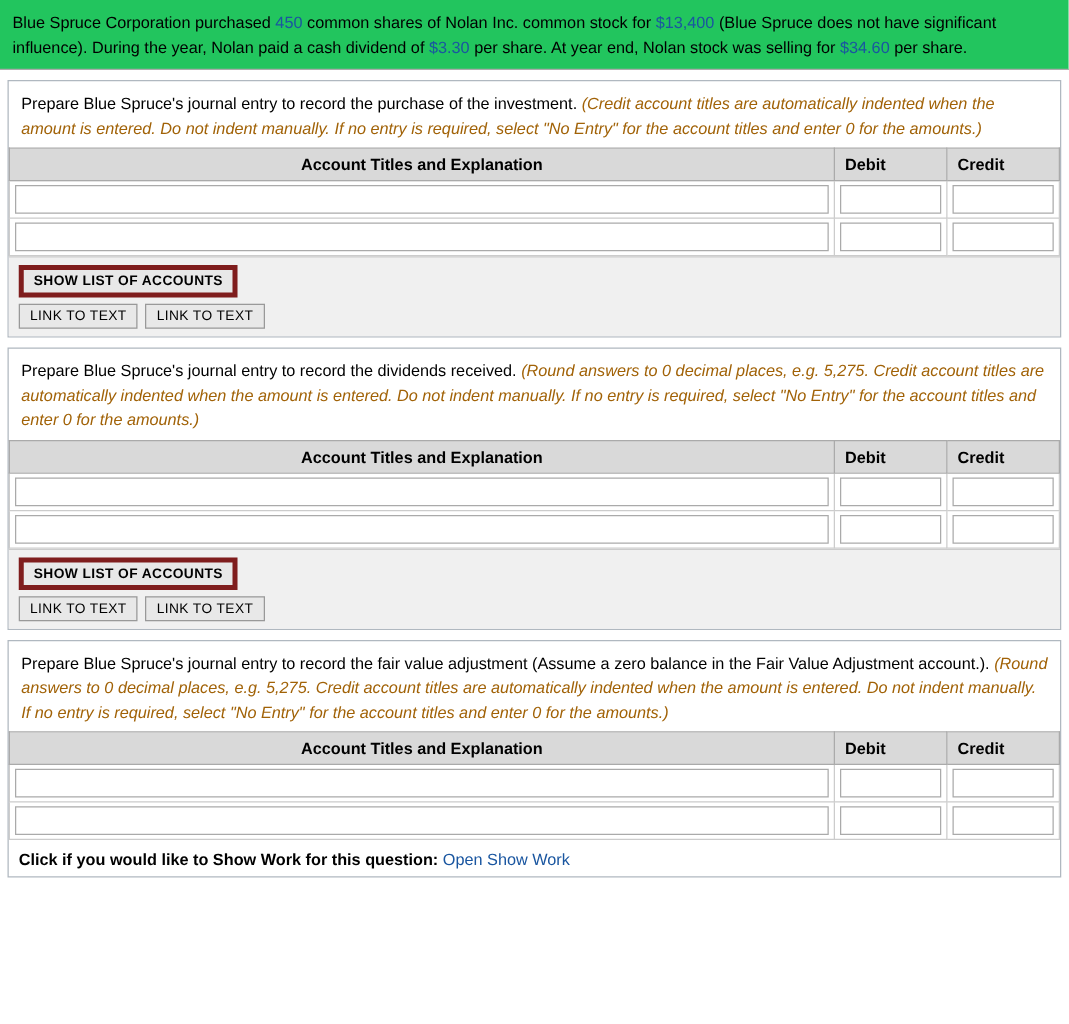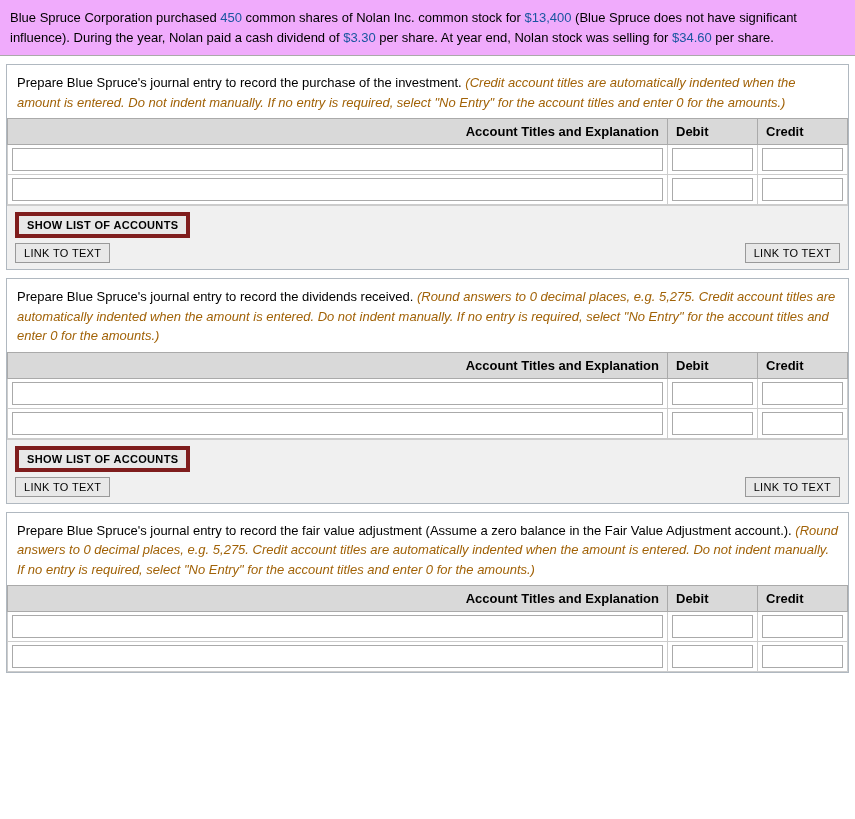--- a/index.html
+++ b/index.html
@@ -5,21 +5,21 @@
     * { box-sizing: border-box; margin: 0; padding: 0; }
     body {
       font-family: Arial, sans-serif;
       font-size: 13px;
       background: #fff;
       color: #000;
       width: 855px;
     }
 
     .intro-text {
-      background: #f0abfc;
+      background: #22c55e;
       padding: 8px 10px;
       font-size: 13px;
       line-height: 1.5;
       border-bottom: 1px solid #aaa;
     }
 
     .intro-text .highlight-blue { color: #1a56a0; }
 
     .section {
       border: 1px solid #b0b8c0;
@@ -43,21 +43,21 @@
       border-collapse: collapse;
       margin: 0;
     }
 
     .journal-table thead tr {
       background: #d9d9d9;
     }
 
     .journal-table th {
       padding: 5px 8px;
-      text-align: right;
+      text-align: center;
       font-weight: bold;
       font-size: 13px;
       border: 1px solid #aaa;
     }
 
     .journal-table th.debit-col,
     .journal-table th.credit-col {
       text-align: left;
       width: 90px;
     }
@@ -99,21 +99,20 @@
       font-weight: bold;
       cursor: pointer;
       letter-spacing: 0.03em;
       text-transform: uppercase;
     }
 
     .link-row {
       margin-top: 5px;
       display: flex;
       gap: 6px;
-      justify-content: space-between;
     }
 
     .link-btn {
       background: #e8e8e8;
       border: 1px solid #999;
       padding: 3px 8px;
       font-size: 11px;
       cursor: pointer;
       text-transform: uppercase;
       letter-spacing: 0.03em;
@@ -236,13 +235,17 @@
           <td class="credit-col"><input type="text" style=""></td>
         </tr>
         <tr>
           <td class="account-col"><input type="text" style=""></td>
           <td class="debit-col"><input type="text" style=""></td>
           <td class="credit-col"><input type="text" style=""></td>
         </tr>
       </tbody>
     </table>
   </div>
+  <div class="show-work-line">
+    <strong>Click if you would like to Show Work for this question:</strong>
+    <a href="#" class="show-work-link">Open Show Work</a>
+  </div>
 </div>
 
 </body></html>

